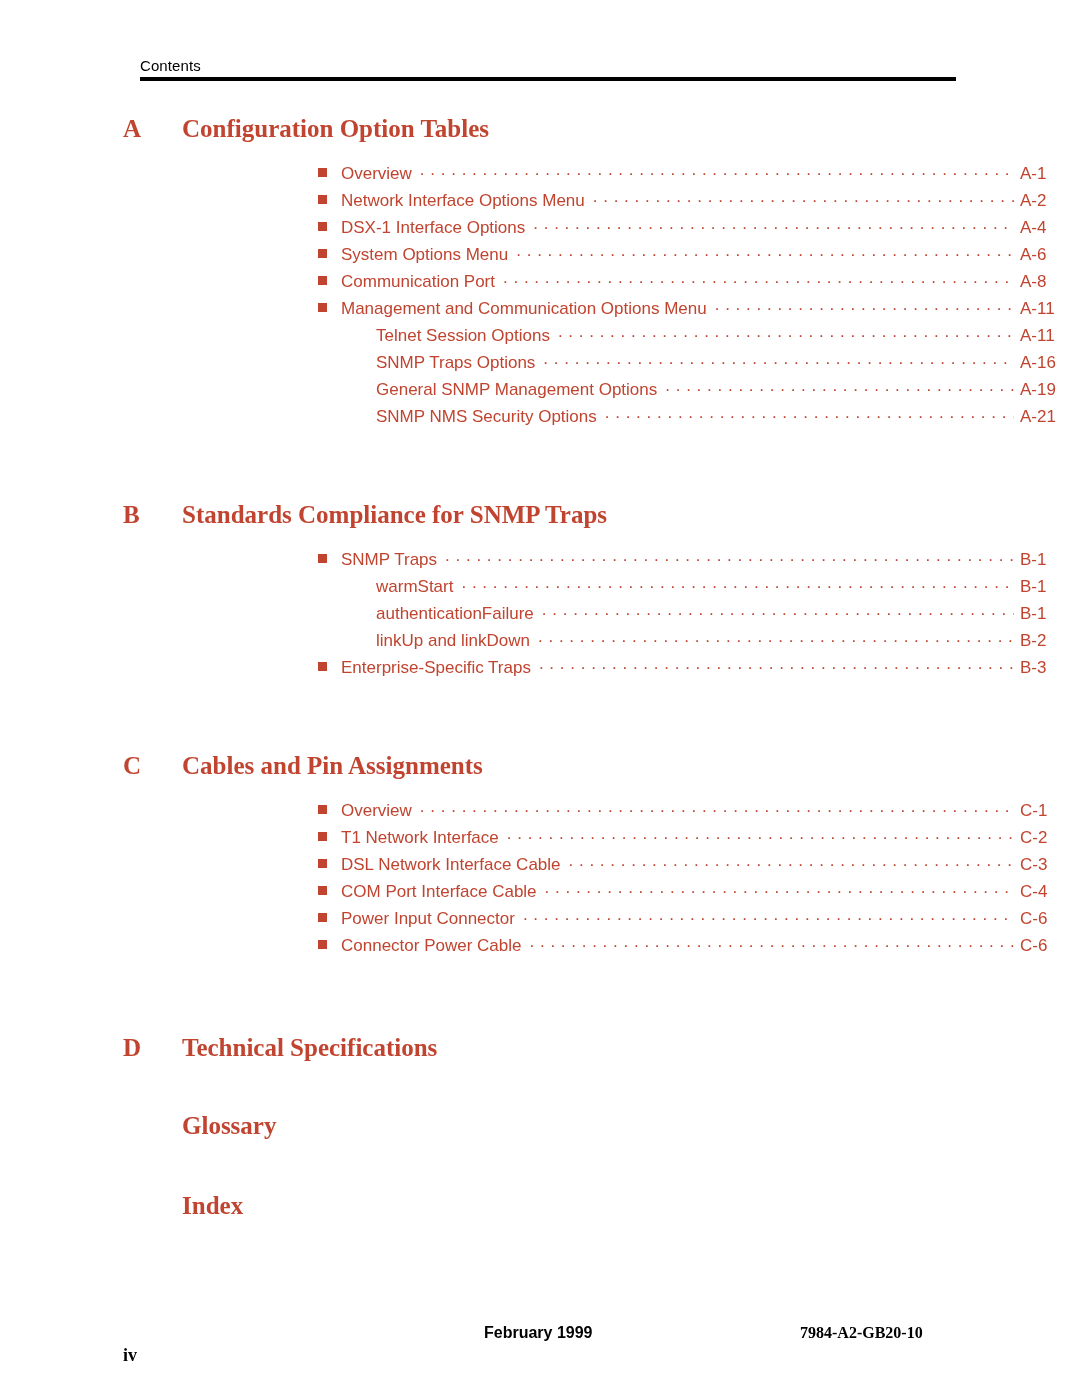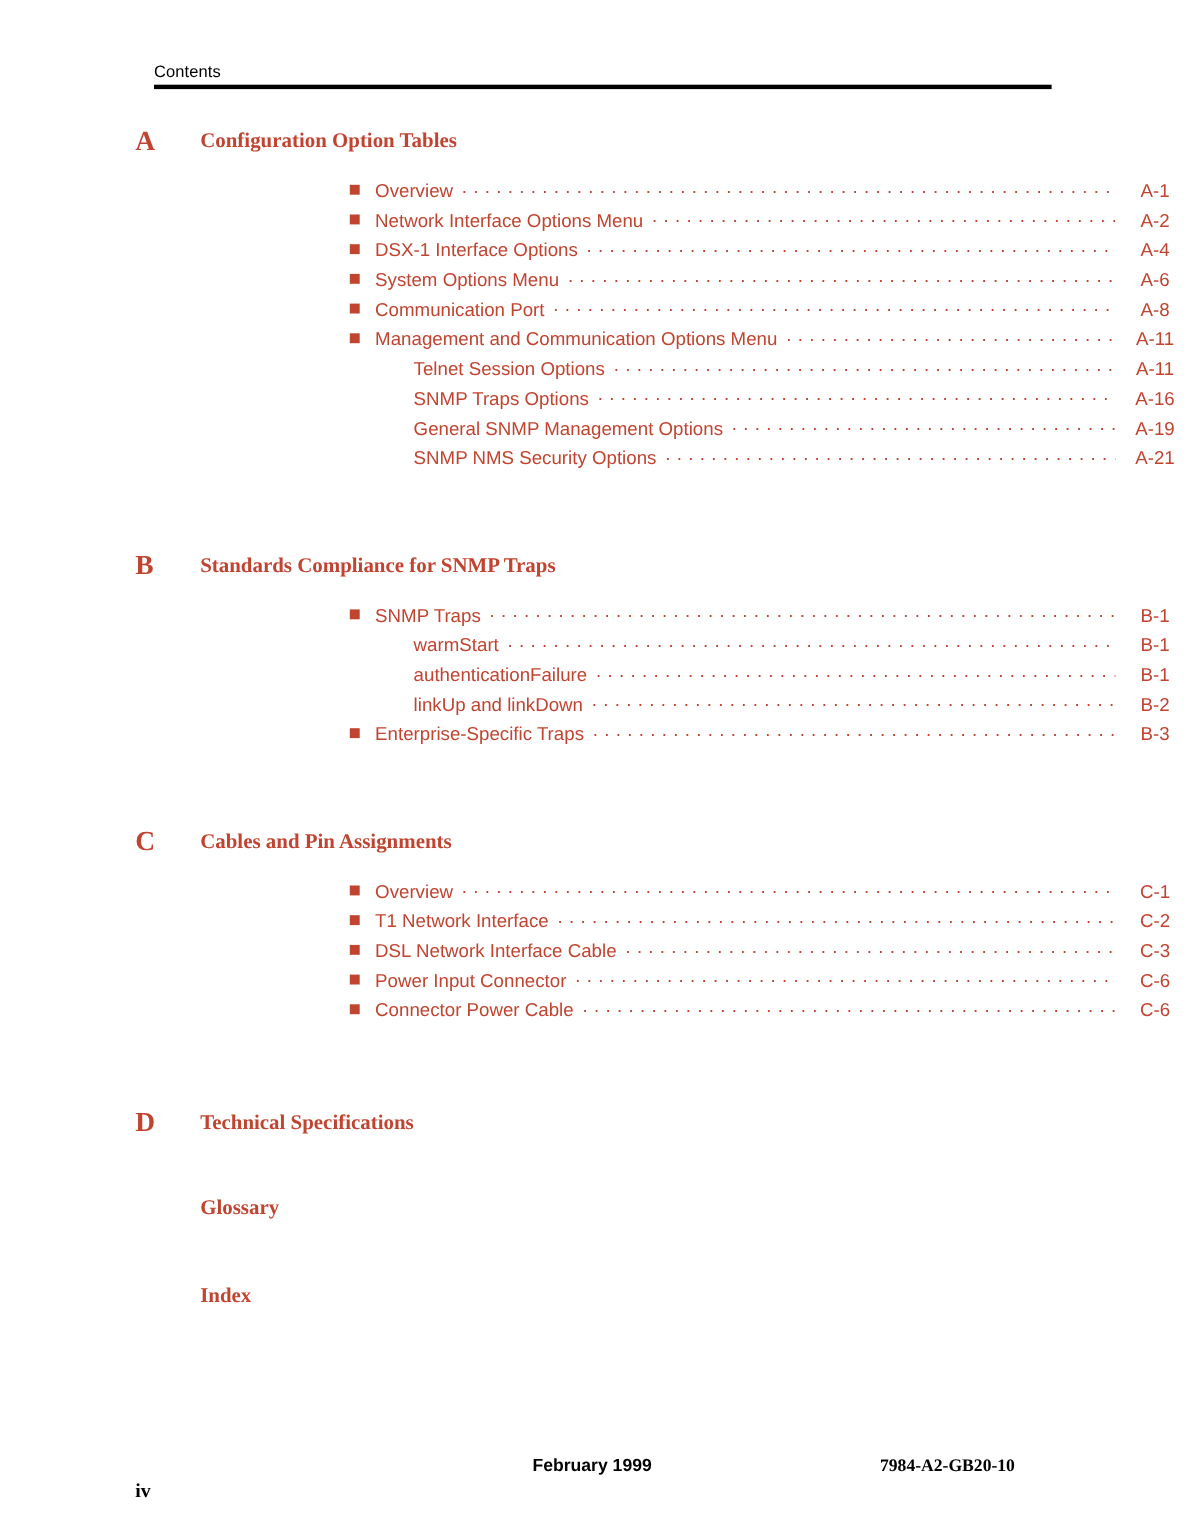--- a/index.html
+++ b/index.html
@@ -65,21 +65,21 @@
     font-size: 25px;
     line-height: 34px;
     color: #C0442F;
   }
   .ch-title {
     position: absolute;
     left: 182px;
     top: 0;
     font-family: "Liberation Serif", serif;
     font-weight: bold;
-    font-size: 19px;
+    font-size: 25px;
     line-height: 34px;
     color: #C0442F;
     white-space: nowrap;
   }
 
   
   .toc {
     margin: 0;
     padding: 0;
     list-style: none;
@@ -127,21 +127,21 @@
     white-space: nowrap;
     font-family: "Liberation Sans", sans-serif;
     font-size: 17px;
     letter-spacing: 0.5px;
     color: #C0442F;
     line-height: 17px;
   }
   .pageno {
     flex: 0 0 auto;
     width: 60px;
-    text-align: center;
+    text-align: left;
     font-family: "Liberation Sans", sans-serif;
     font-size: 17px;
     color: #C0442F;
   }
 
   
   .footer {
     position: absolute;
     left: 0;
     top: 1322px;
@@ -306,20 +306,26 @@
           <span class="bullet"></span>
           <span class="toc-label">T1 Network Interface</span>
           <span class="leader"></span>
           <span class="pageno">C-2</span>
         </li>
         <li class="toc-row level1">
           <span class="bullet"></span>
           <span class="toc-label">DSL Network Interface Cable</span>
           <span class="leader"></span>
           <span class="pageno">C-3</span>
+        </li>
+        <li class="toc-row level1">
+          <span class="bullet"></span>
+          <span class="toc-label">COM Port Interface Cable</span>
+          <span class="leader"></span>
+          <span class="pageno">C-4</span>
         </li>
         <li class="toc-row level1">
           <span class="bullet"></span>
           <span class="toc-label">Power Input Connector</span>
           <span class="leader"></span>
           <span class="pageno">C-6</span>
         </li>
         <li class="toc-row level1">
           <span class="bullet"></span>
           <span class="toc-label">Connector Power Cable</span>

